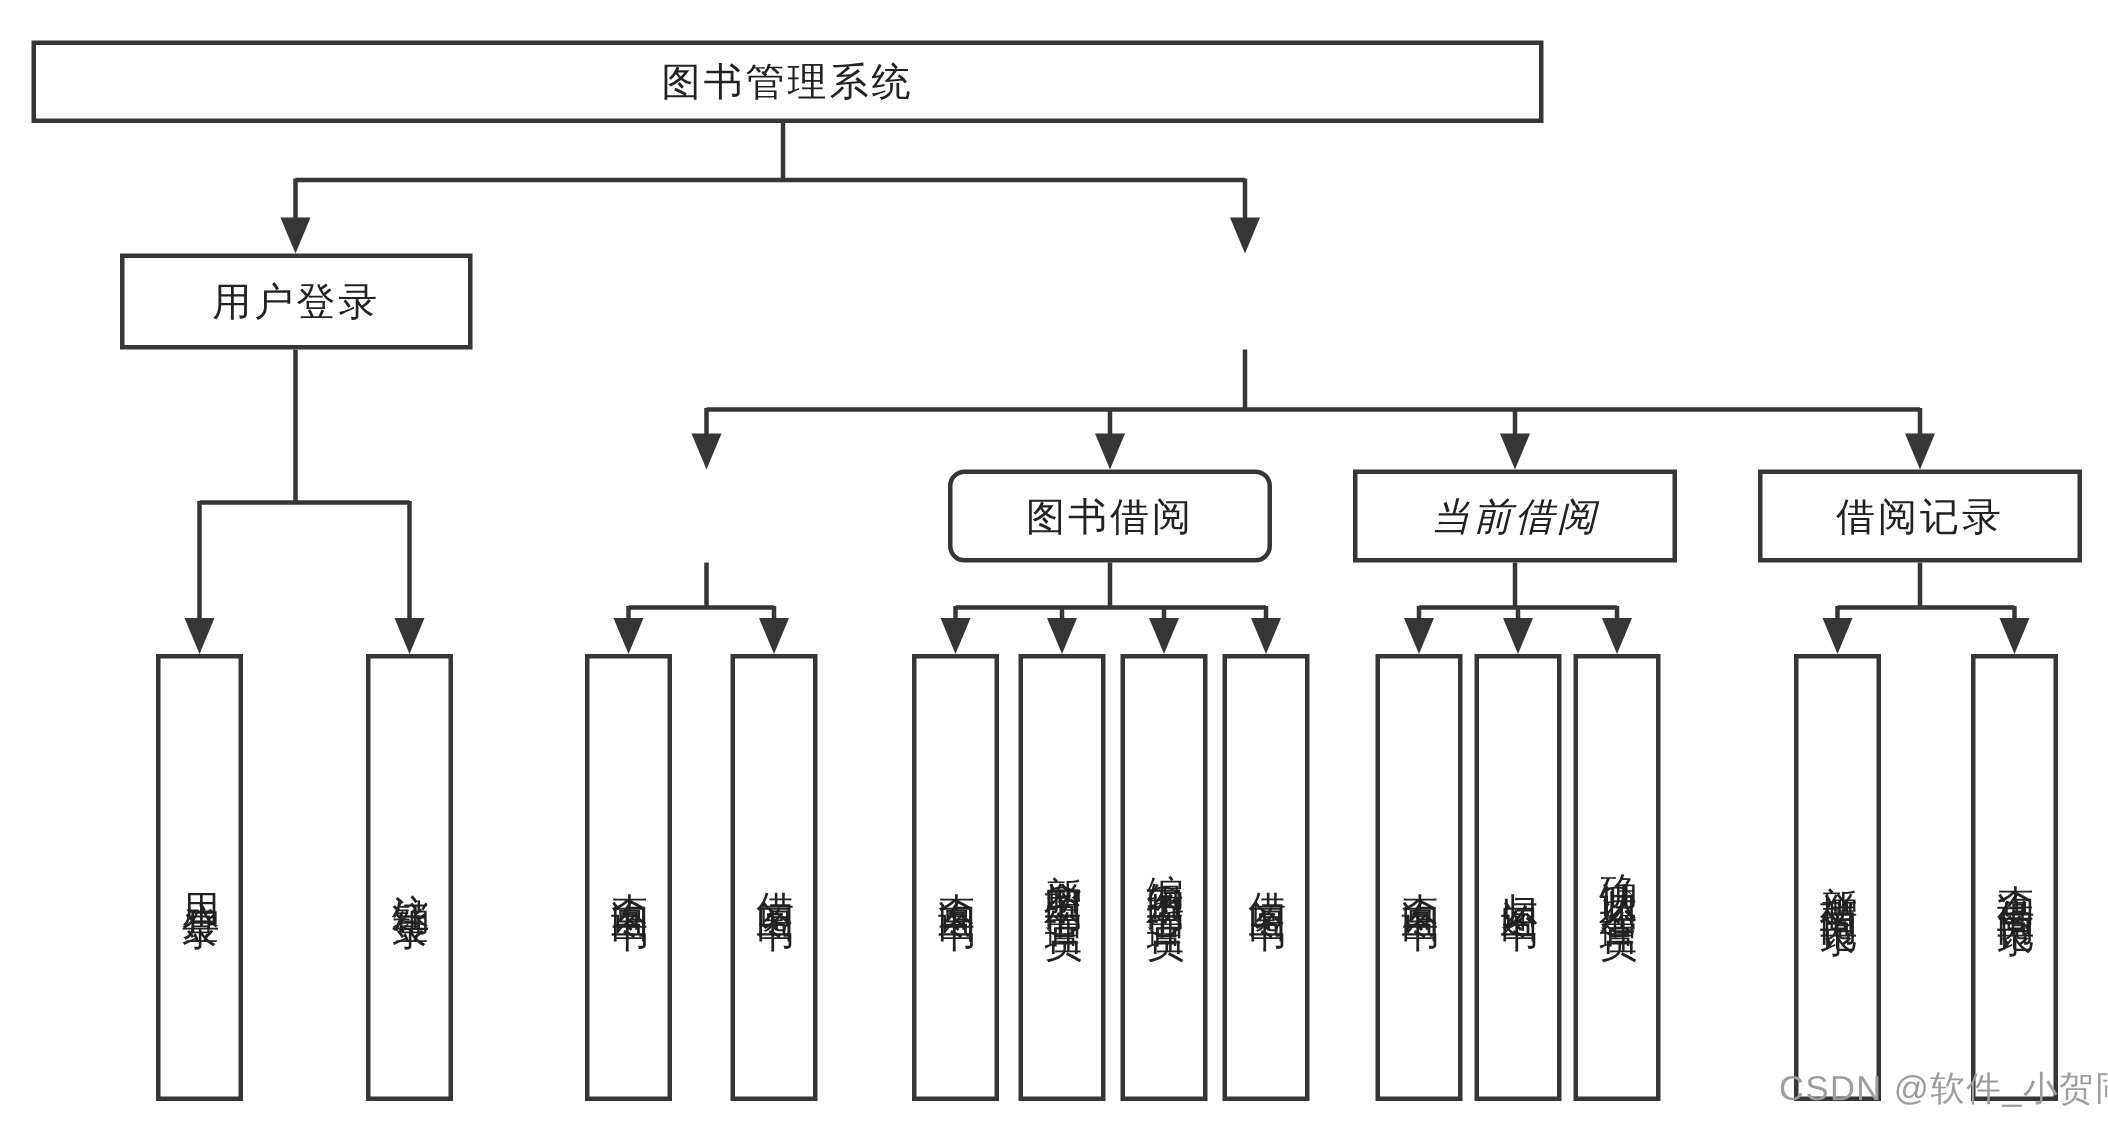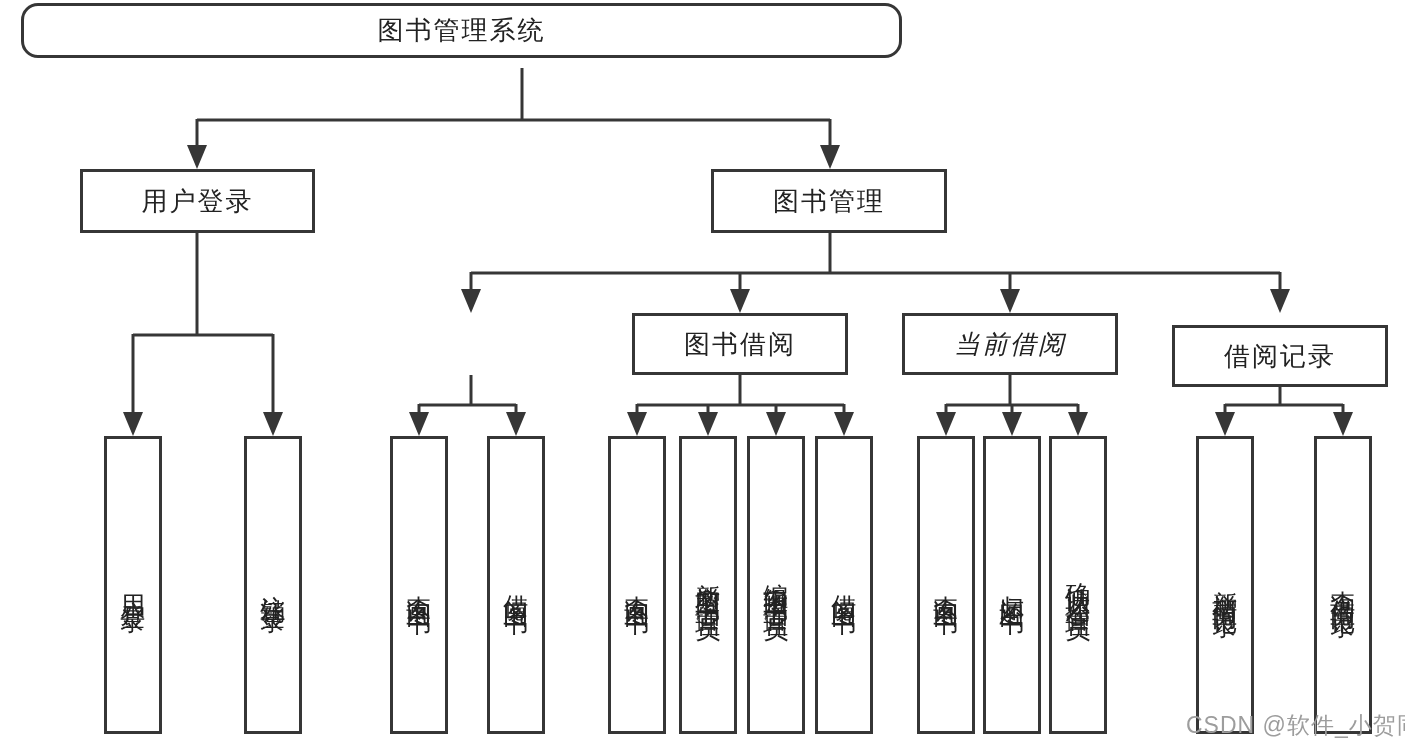--- a/index.html
+++ b/index.html
@@ -122,28 +122,27 @@
 
       <polygon points="936,412 956,412 946,436"></polygon>
       <polygon points="1002,412 1022,412 1012,436"></polygon>
       <polygon points="1068,412 1088,412 1078,436"></polygon>
 
       <polygon points="1215,412 1235,412 1225,436"></polygon>
       <polygon points="1333,412 1353,412 1343,436"></polygon>
     </g>
   </svg>
 
-  <div class="hbox" style="left:21px;top:3px;width:881px;height:55px;border-radius:17px;">图书管理系统</div>
+  <div class="hbox" style="left:21px;top:27px;width:1008px;height:55px;">图书管理系统</div>
 
   <div class="hbox" style="left:80px;top:169px;width:235px;height:64px;">用户登录</div>
-  <div class="hbox" style="left:711px;top:169px;width:236px;height:64px;">图书管理</div>
 
-  <div class="hbox" style="left:632px;top:313px;width:216px;height:62px;">图书借阅</div>
+  <div class="hbox" style="left:632px;top:313px;width:216px;height:62px;border-radius:11px;">图书借阅</div>
   <div class="hbox" style="left:902px;top:313px;width:216px;height:62px;font-style:italic;">当前借阅</div>
-  <div class="hbox" style="left:1172px;top:313px;width:216px;height:62px;margin-top:12px;">借阅记录</div>
+  <div class="hbox" style="left:1172px;top:313px;width:216px;height:62px;">借阅记录</div>
 
   <div class="vbox" style="left:104px;top:436px;width:58px;height:298px;">
     <span class="vtext">用户登录</span>
   </div>
   <div class="vbox" style="left:244px;top:436px;width:58px;height:298px;">
     <span class="vtext">注销登录</span>
   </div>
 
   <div class="vbox" style="left:390px;top:436px;width:58px;height:298px;">
     <span class="vtext">查询图书</span>

